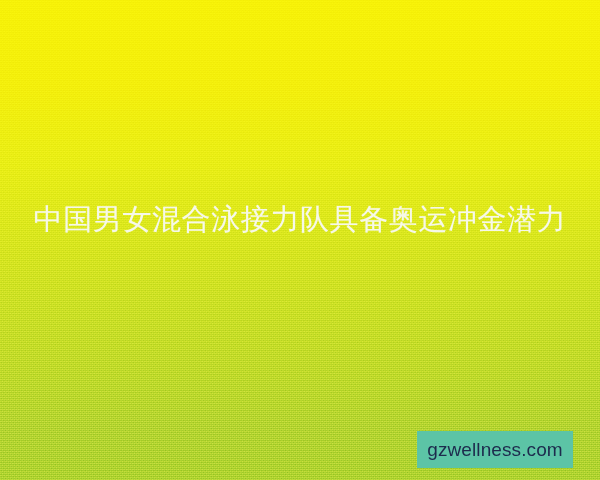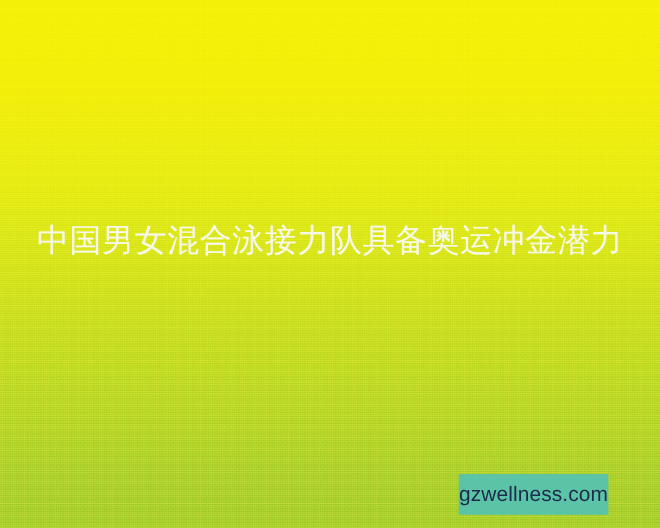--- a/index.html
+++ b/index.html
@@ -91,21 +91,21 @@
 
   .headline-line {
     display: block;
   }
 
   
   .watermark {
     position: absolute;
     left: 417px;
     top: 431px;
-    width: 136px;
+    width: 156px;
     height: 37px;
     background: #5cc4a6;
     display: flex;
     align-items: center;
     justify-content: center;
   }
 
   .watermark-text {
     color: #1d2b4d;
     font-size: 19px;

